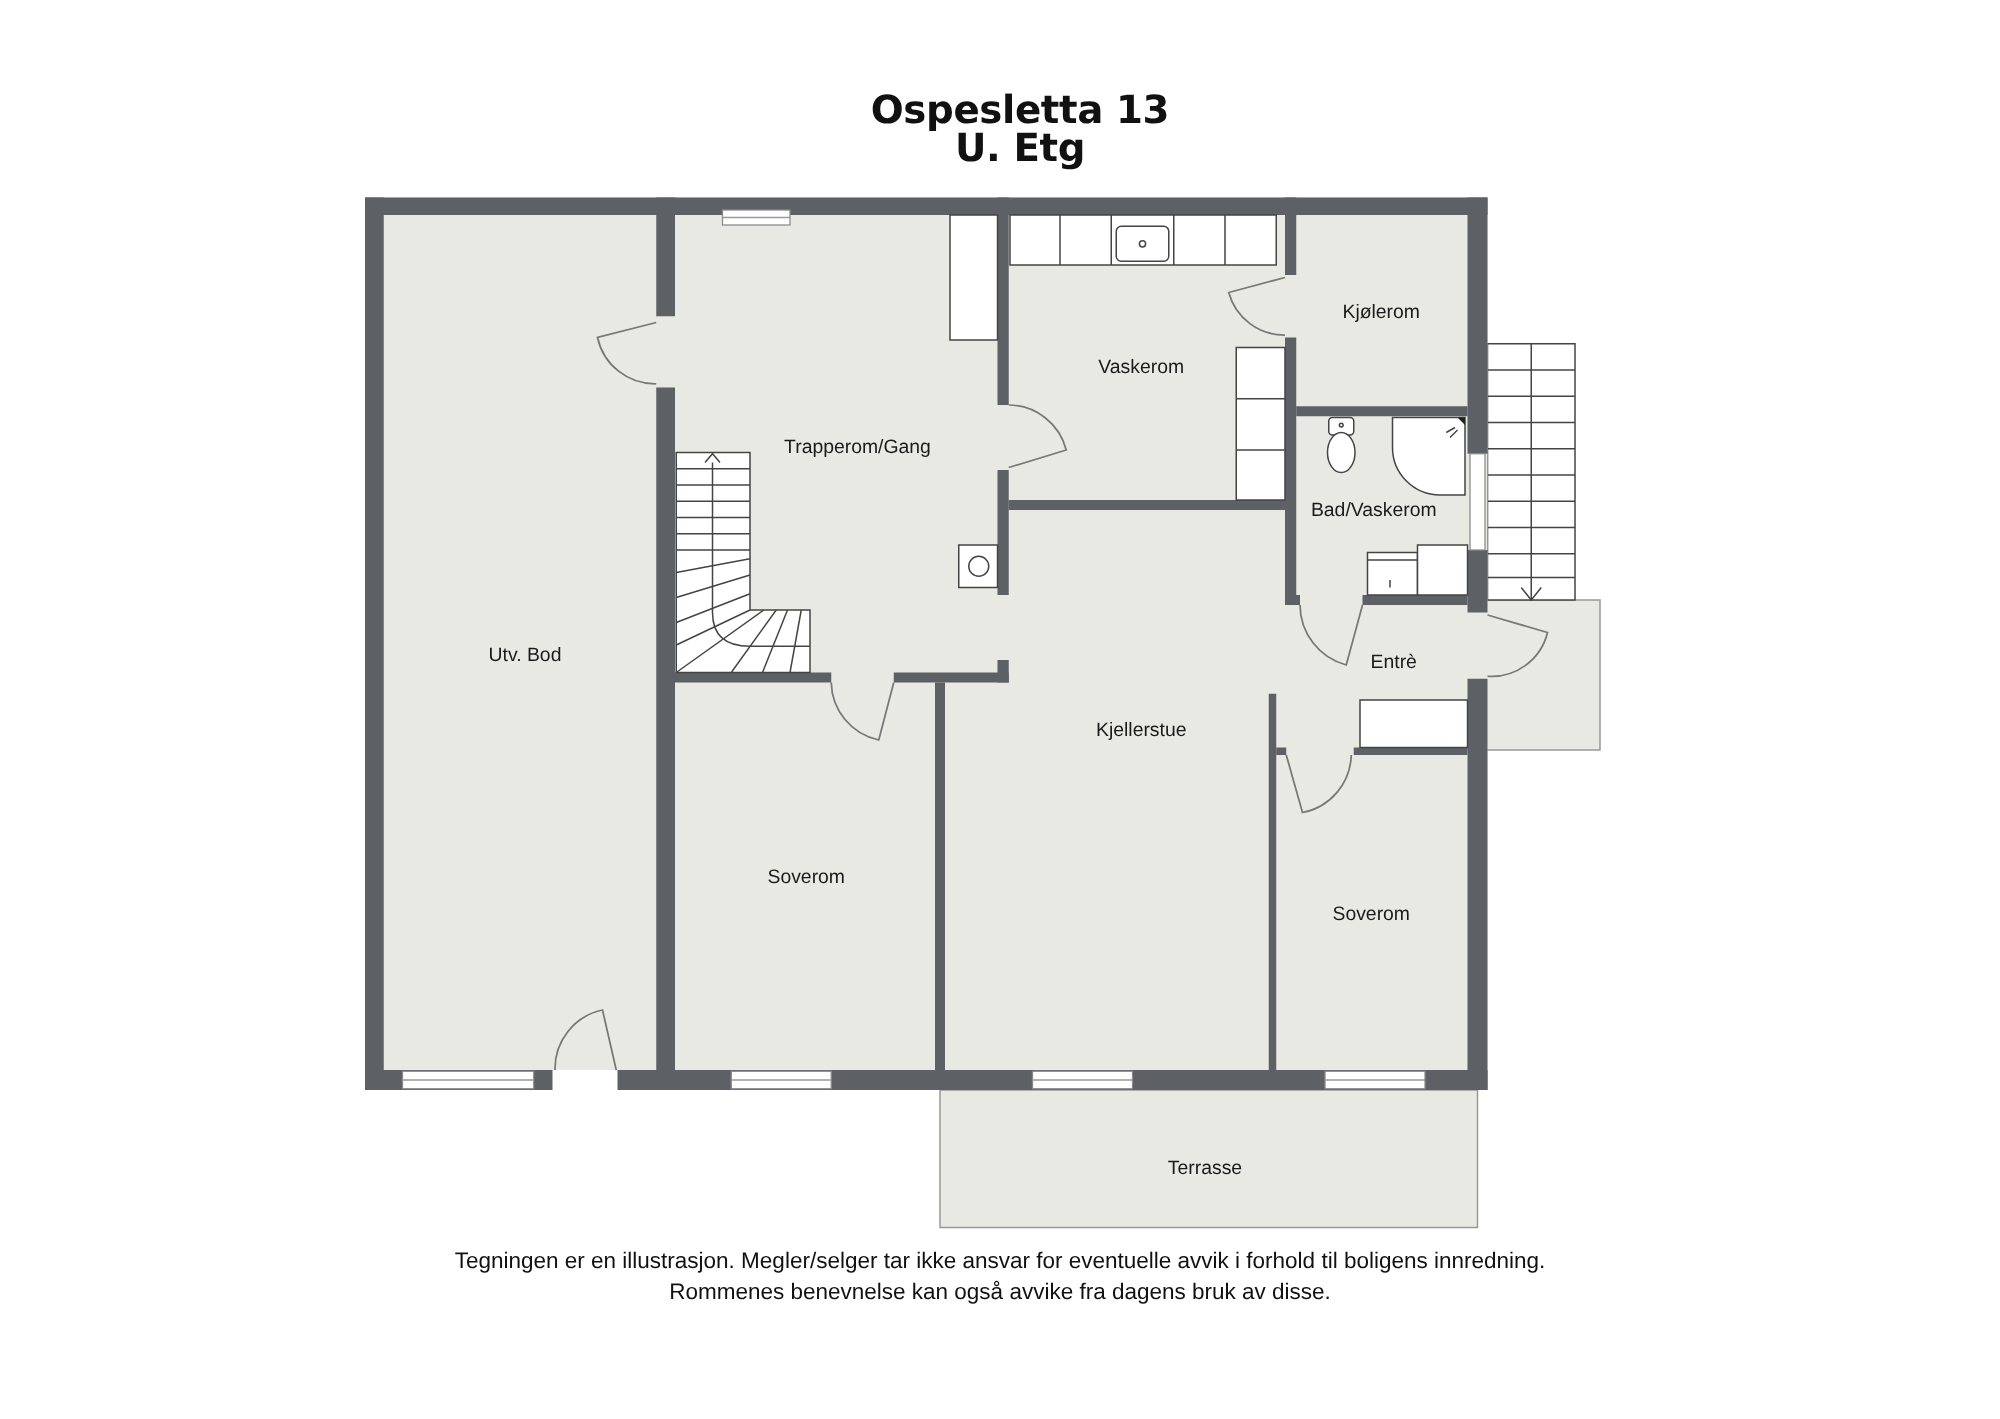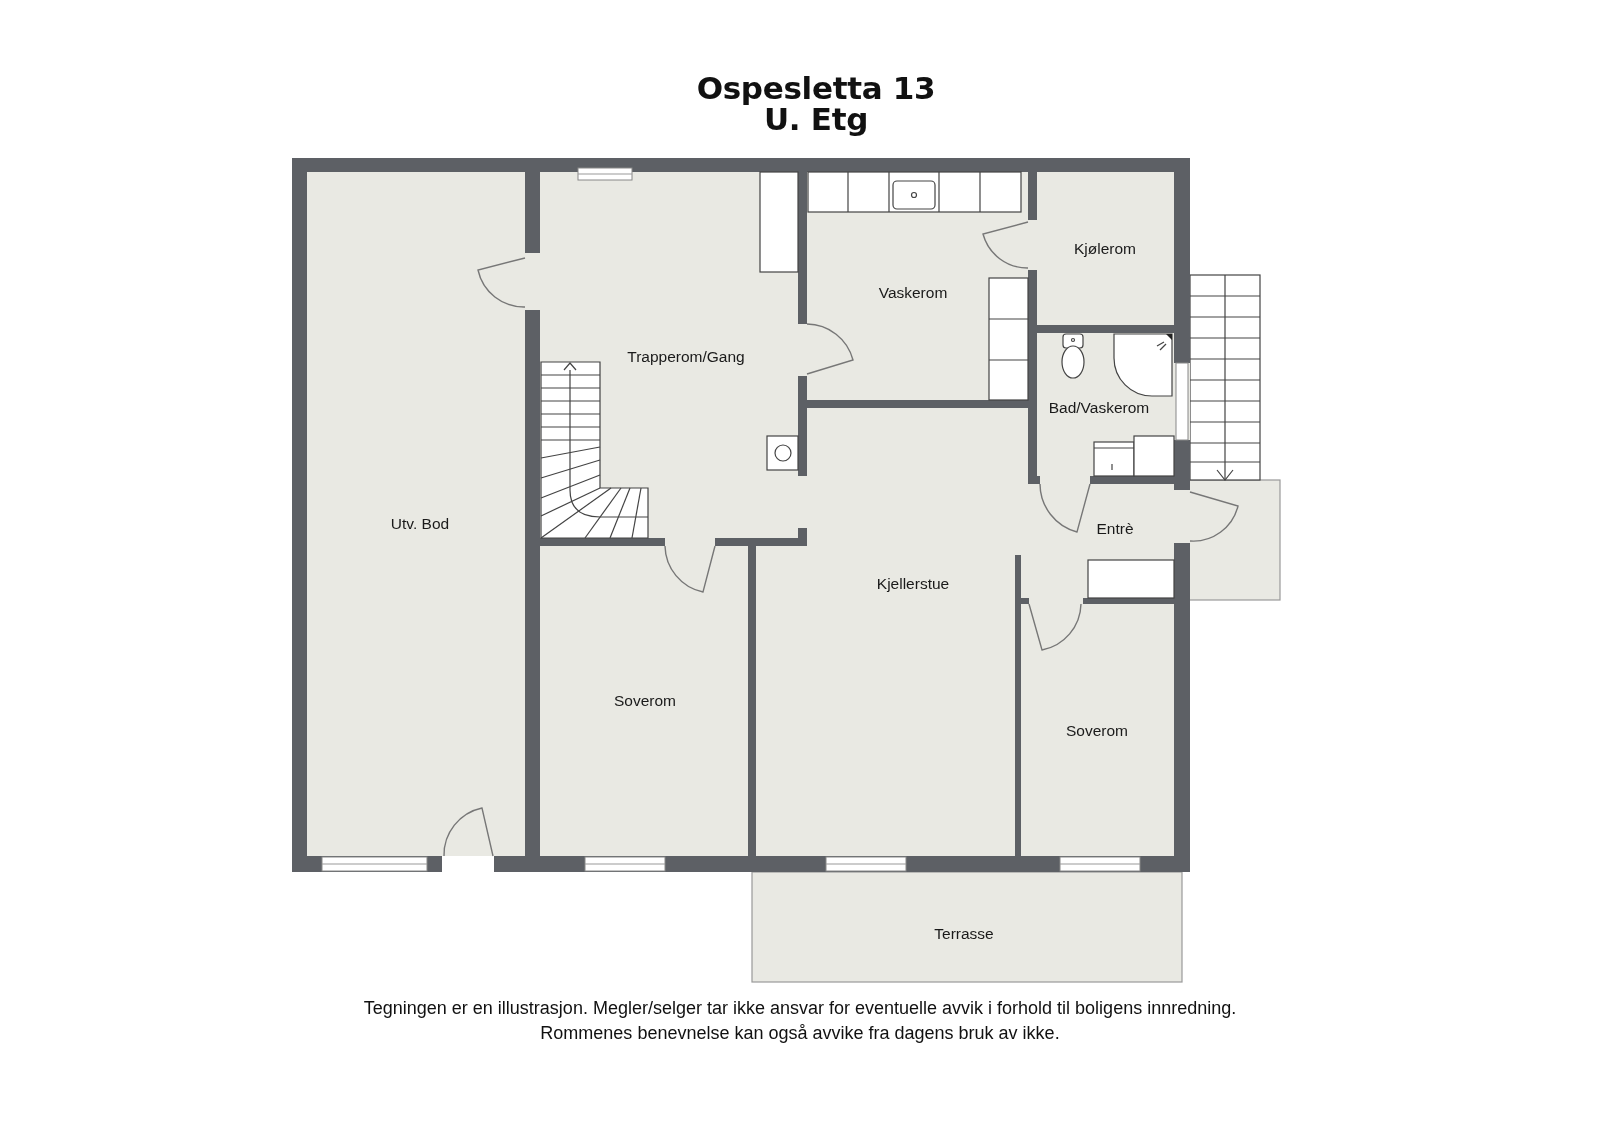--- a/index.html
+++ b/index.html
@@ -186,13 +186,13 @@
   <text class="room-label" x="1105" y="254" text-anchor="middle">Kjølerom</text>
   <text class="room-label" x="1099" y="413" text-anchor="middle">Bad/Vaskerom</text>
   <text class="room-label" x="1115" y="534" text-anchor="middle">Entrè</text>
   <text class="room-label" x="913" y="589" text-anchor="middle">Kjellerstue</text>
   <text class="room-label" x="645" y="706" text-anchor="middle">Soverom</text>
   <text class="room-label" x="1097" y="736" text-anchor="middle">Soverom</text>
   <text class="room-label" x="964" y="939" text-anchor="middle">Terrasse</text>
 </svg>
 
 <div class="disclaimer" style="top:998px;">Tegningen er en illustrasjon. Megler/selger tar ikke ansvar for eventuelle avvik i forhold til boligens innredning.</div>
-<div class="disclaimer" style="top:1023px;">Rommenes benevnelse kan også avvike fra dagens bruk av ikke.</div>
+<div class="disclaimer" style="top:1023px;">Rommenes benevnelse kan også avvike fra dagens bruk av disse.</div>
 
 </body></html>

